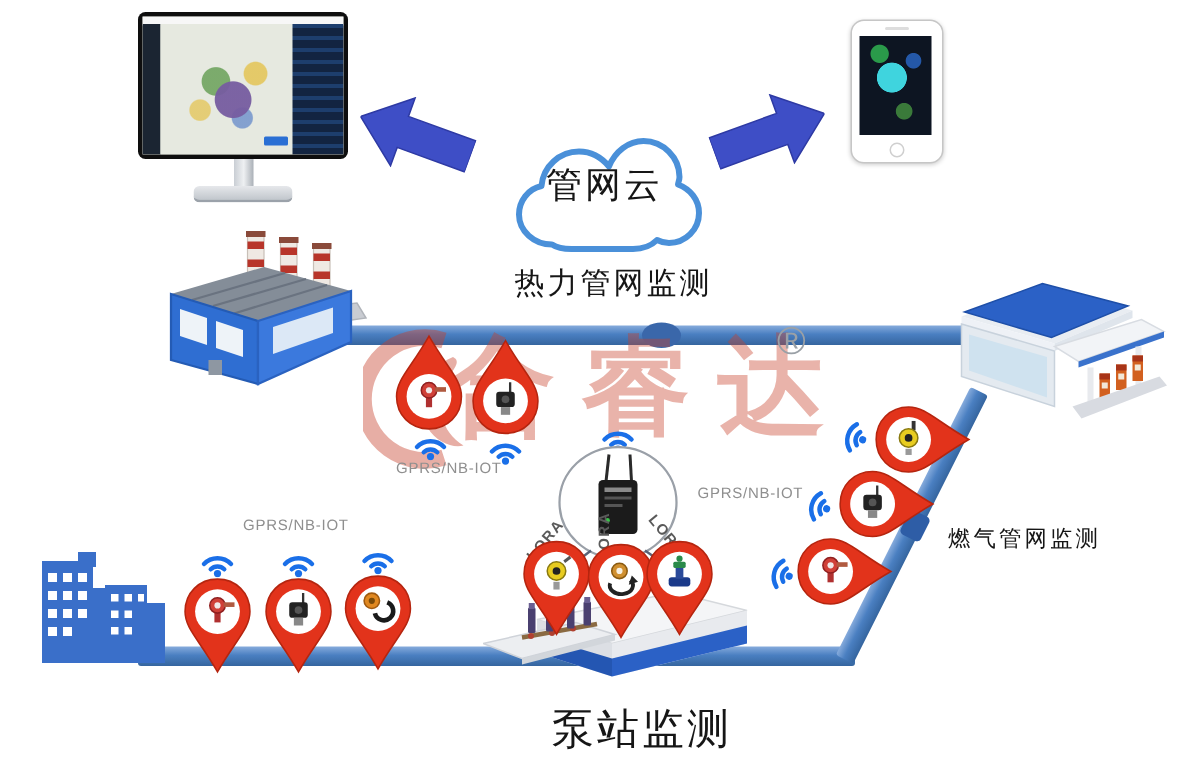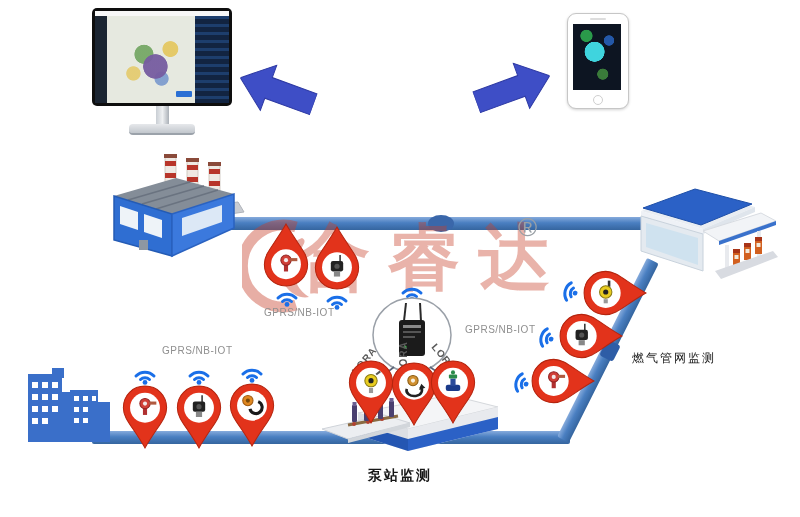--- a/index.html
+++ b/index.html
@@ -81,23 +81,30 @@
     <div class="phone-home"></div>
   </div>
 
   <svg class="abs" style="left:238px;top:66px;transform:rotate(20deg);z-index:2;" width="78" height="50" viewBox="0 0 78 50">
     <polygon points="0,25 30,1 30,14 78,14 78,36 30,36 30,49" fill="#3e4ec6" stroke="#2e3aa4" stroke-width="1"></polygon>
   </svg>
   <svg class="abs" style="left:474px;top:64px;transform:rotate(-20deg);z-index:2;" width="78" height="50" viewBox="0 0 78 50">
     <polygon points="78,25 48,1 48,14 0,14 0,36 48,36 48,49" fill="#3e4ec6" stroke="#2e3aa4" stroke-width="1"></polygon>
   </svg>
 
-
-  <div class="abs zh" style="left:368px;top:467px;font-size:14px;z-index:4;font-weight:bold;">泵站监测</div>
-  <div class="abs zh" style="left:632px;top:350px;font-size:12px;z-index:4;">燃气管网监测</div>
+  <div class="abs" style="left:329px;top:83px;width:150px;height:94px;z-index:2;">
+    <svg width="150" height="94" viewBox="0 0 150 94">
+      <path d="M39,80 C27,80 17,71 17,60 C17,51 23,43 32,41 C33,28 44,18 57,18 C65,18 72,22 77,28 C81,18 90,11 100,11 C113,11 124,22 124,35 C124,37 123,39 123,40 C131,43 137,50 137,59 C137,70 128,79 117,79 C114,79 111,78 109,77 C105,81 99,83 93,83 L52,83 C47,83 42,82 39,80 Z" fill="#ffffff" stroke="#4a90d9" stroke-width="4" stroke-linejoin="round"></path>
+    </svg>
+    <div class="abs zh" style="left:35px;top:24px;font-size:24px;">管网云</div>
+  </div>
+
+  <div class="abs zh" style="left:343px;top:175px;font-size:20px;z-index:4;">热力管网监测</div>
+  <div class="abs zh" style="left:368px;top:467px;font-size:28px;z-index:4;">泵站监测</div>
+  <div class="abs zh" style="left:632px;top:350px;font-size:15px;z-index:4;">燃气管网监测</div>
 
   <svg class="abs" style="left:110px;top:150px;z-index:2;" width="135" height="118" viewBox="0 0 135 118">
     <g>
       <rect x="55" y="6" width="11" height="60" fill="#efe9e3" stroke="#c8c0b8" stroke-width="0.8"></rect>
       <rect x="54" y="4" width="13" height="4" fill="#8a4a3a"></rect>
       <rect x="55" y="11" width="11" height="5" fill="#b8352a"></rect>
         <rect x="55" y="23" width="11" height="5" fill="#b8352a"></rect>
         <rect x="55" y="35" width="11" height="5" fill="#b8352a"></rect>
       <rect x="77" y="10" width="11" height="58" fill="#efe9e3" stroke="#c8c0b8" stroke-width="0.8"></rect>
       <rect x="76" y="8" width="13" height="4" fill="#8a4a3a"></rect>

